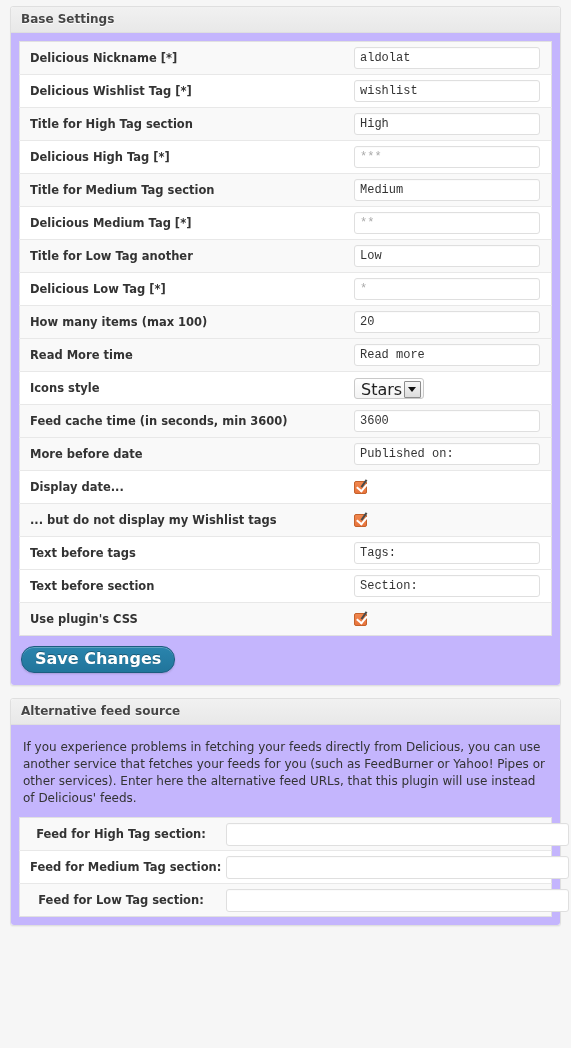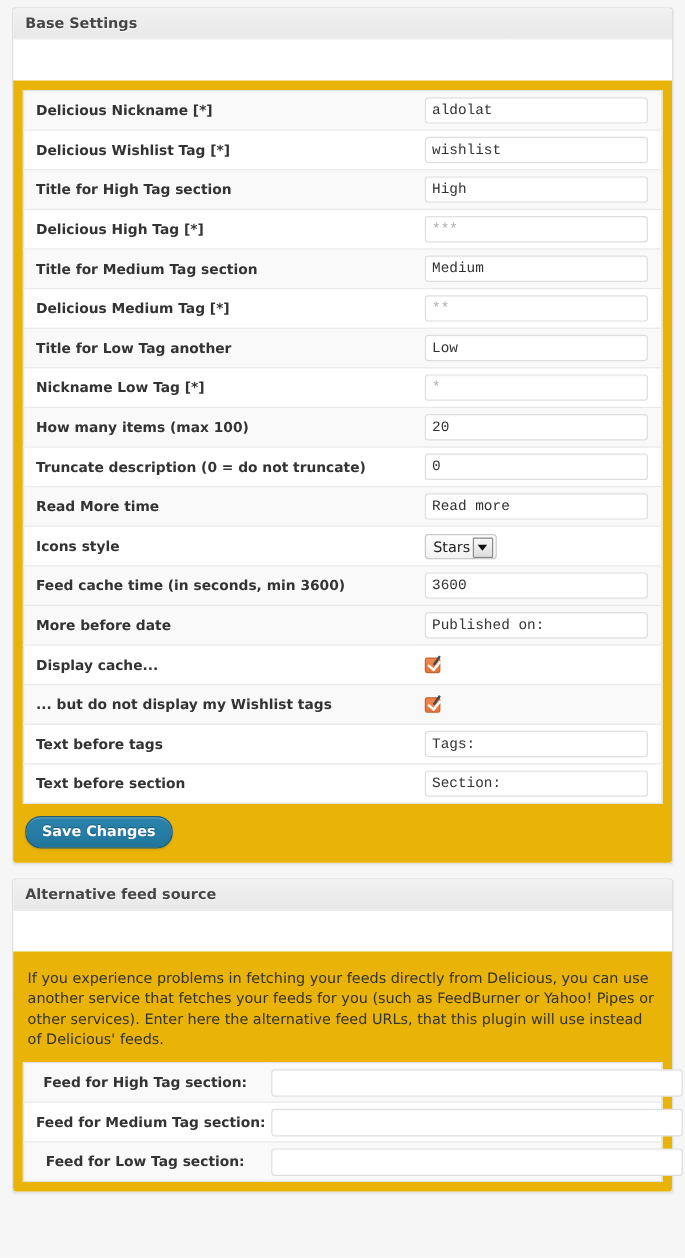--- a/index.html
+++ b/index.html
@@ -39,23 +39,22 @@
     background: linear-gradient(to bottom, #f1f1f1 0%, #e8e8e8 100%);
     border-bottom: 1px solid #dfdfdf;
     border-radius: 3px 3px 0 0;
     font-weight: bold;
     font-size: 12px;
     color: #464646;
     text-shadow: 0 1px 0 #fff;
   }
   .panel-body {
     padding: 8px 8px 8px 8px;
-    background: #eab308;
+    background: #c4b5fd;
     border-radius: 0 0 3px 3px;
-    margin-top: 34px;
   }
 
   
   .form-table {
     width: 100%;
     border-collapse: collapse;
     border: 1px solid #e1e1e1;
     background: #ffffff;
     table-layout: fixed;
   }
@@ -113,21 +112,21 @@
   
   .select-wrap {
     display: inline-block;
     position: relative;
     height: 21px;
     border: 1px solid #c9c9c9;
     border-radius: 3px;
     background: linear-gradient(to bottom, #ffffff 0%, #f3f3f3 100%);
     padding: 0 21px 0 6px;
     line-height: 21px;
-    font-size: 12px;
+    font-size: 16px;
     color: #222222;
     box-sizing: border-box;
     cursor: default;
     white-space: nowrap;
   }
   .select-arrow {
     position: absolute;
     right: 2px;
     top: 2px;
     width: 15px;
@@ -187,21 +186,21 @@
     padding: 10px 2px 4px 2px;
   }
   .button-primary {
     display: inline-block;
     padding: 5px 13px 6px 13px;
     background: linear-gradient(to bottom, #2a84ad 0%, #21759b 100%);
     border: 1px solid #1c5d80;
     border-radius: 13px;
     color: #ffffff;
     font-family: "DejaVu Sans", "Liberation Sans", sans-serif;
-    font-size: 12px;
+    font-size: 16px;
     font-weight: bold;
     text-shadow: 0 -1px 0 rgba(0,0,0,0.3);
     box-shadow: inset 0 1px 0 rgba(255,255,255,0.25), 0 1px 2px rgba(0,0,0,0.15);
     cursor: pointer;
     line-height: 14px;
   }
 
   
   .intro-text {
     padding: 6px 4px 10px 4px;
@@ -250,62 +249,62 @@
             </tr>
             <tr>
               <td class="label-cell">Delicious Medium Tag [*]</td>
               <td class="field-cell"><input type="text" class="text-input muted" value="**" style=""></td>
             </tr>
             <tr class="alt">
               <td class="label-cell">Title for Low Tag another</td>
               <td class="field-cell"><input type="text" class="text-input" value="Low" style=""></td>
             </tr>
             <tr>
-              <td class="label-cell">Nickname Low Tag [*]</td>
+              <td class="label-cell">Delicious Low Tag [*]</td>
               <td class="field-cell"><input type="text" class="text-input muted" value="*" style=""></td>
             </tr>
             <tr class="alt">
               <td class="label-cell">How many items (max 100)</td>
               <td class="field-cell"><input type="text" class="text-input" value="20" style=""></td>
             </tr>
-            <tr>
-              <td class="label-cell">Truncate description (0 = do not truncate)</td>
-              <td class="field-cell"><input type="text" class="text-input" value="0" style=""></td>
-            </tr>
             <tr class="alt">
               <td class="label-cell">Read More time</td>
               <td class="field-cell"><input type="text" class="text-input" value="Read more" style=""></td>
             </tr>
             <tr>
               <td class="label-cell">Icons style</td>
               <td class="field-cell"><span class="select-wrap"><span>Stars</span><span class="select-arrow"></span></span></td>
             </tr>
             <tr class="alt">
               <td class="label-cell">Feed cache time (in seconds, min 3600)</td>
               <td class="field-cell"><input type="text" class="text-input" value="3600" style=""></td>
             </tr>
             <tr class="alt">
               <td class="label-cell">More before date</td>
               <td class="field-cell"><input type="text" class="text-input" value="Published on:" style=""></td>
             </tr>
             <tr>
-              <td class="label-cell">Display cache...</td>
+              <td class="label-cell">Display date...</td>
               <td class="field-cell"><span class="checkbox"><span class="tick-tail"></span></span></td>
             </tr>
             <tr class="alt">
               <td class="label-cell">... but do not display my Wishlist tags</td>
               <td class="field-cell"><span class="checkbox"><span class="tick-tail"></span></span></td>
             </tr>
             <tr>
               <td class="label-cell">Text before tags</td>
               <td class="field-cell"><input type="text" class="text-input" value="Tags:" style=""></td>
             </tr>
             <tr>
               <td class="label-cell">Text before section</td>
               <td class="field-cell"><input type="text" class="text-input" value="Section:" style=""></td>
+            </tr>
+            <tr class="alt">
+              <td class="label-cell">Use plugin's CSS</td>
+              <td class="field-cell"><span class="checkbox"><span class="tick-tail"></span></span></td>
             </tr>
           </tbody>
       </table>
       <div class="submit-row">
         <button class="button-primary">Save Changes</button>
       </div>
     </div>
   </div>
 
   <div class="panel">

